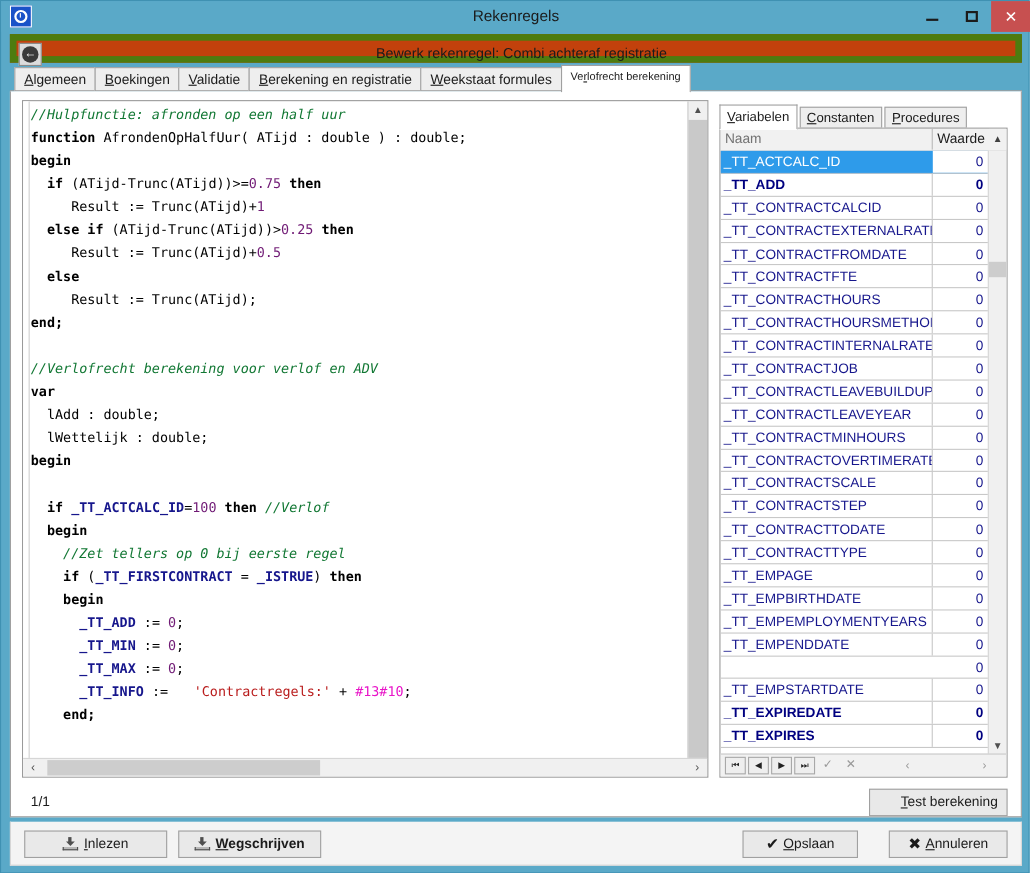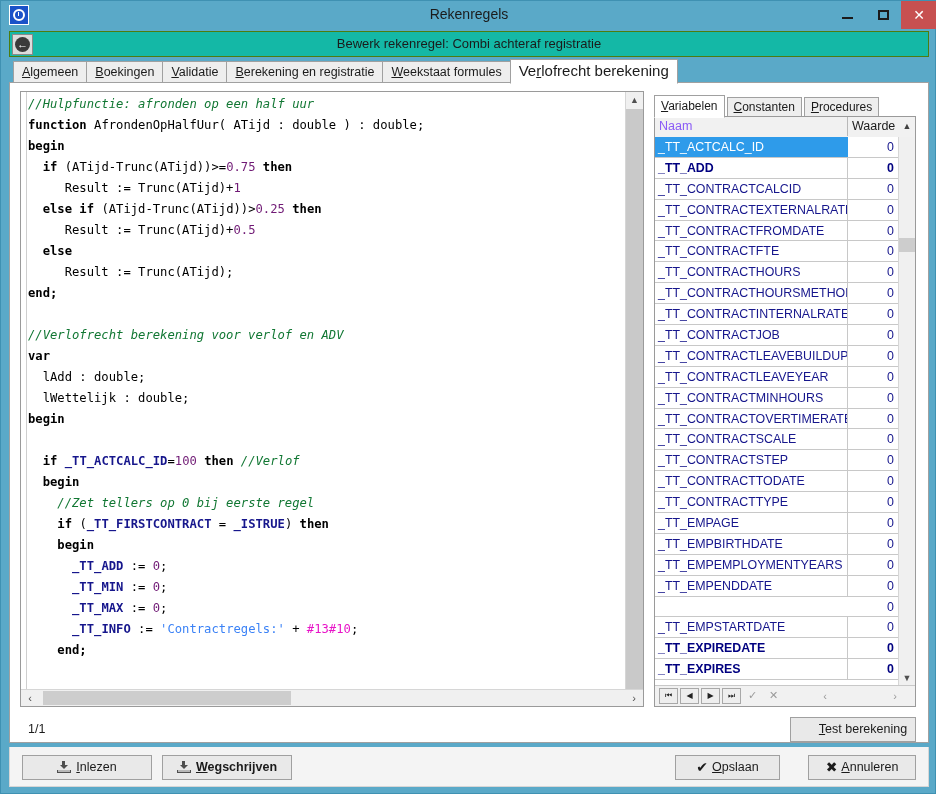--- a/index.html
+++ b/index.html
@@ -70,22 +70,22 @@
   }
   .max-box {
     position: absolute; left: 13px; top: 9px;
     width: 11px; height: 10px;
     border: 2px solid #1b1b1b; box-sizing: border-box;
   }
   
   .subheader {
     position: absolute; left: 8px; top: 30px;
     width: 920px; height: 26px;
-    background: #14b8a6;
-    border: 1px solid #4d7c0f;
+    background: #c2410c;
+    border: 6px solid #4d7c0f;
     box-sizing: border-box;
   }
   .back-btn {
     position: absolute; left: 2px; top: 2px;
     width: 21px; height: 21px;
     background: #dcdcdc;
     border: 1px solid #8a8a8a;
     box-sizing: border-box;
   }
   .back-circle {
@@ -119,21 +119,21 @@
     line-height: 21px;
     padding: 0 8px;
     font-size: 12.5px;
     color: #1b1b1b;
     white-space: nowrap;
   }
   .tab.active {
     top: 0; height: 25px; line-height: 22px;
     background: #ffffff;
     border-bottom: 1px solid #ffffff;
-    font-size: 15px;
+    font-size: 10px;
     z-index: 5;
   }
   .tab u { text-decoration: underline; }
   .tabs-filler {
     position: absolute; left: 0; top: 23px;
     width: 920px; height: 1px; background: #a0a0a0;
   }
   
   .content {
     position: absolute; left: 8px; top: 82px;
@@ -164,21 +164,21 @@
     overflow: hidden;
     font-family: "DejaVu Sans Mono", monospace;
     font-size: 12.2px;
     line-height: 21px;
     white-space: pre;
     color: #000000;
   }
   .code .kw { color: #000000; font-weight: bold; text-align: right; }
   .code .cm { color: #117733; font-style: italic; }
   .code .num { color: #701a75; }
-  .code .str { color: #3b82f6; }
+  .code .str { color: #b91c1c; margin-left: 16px; }
   .code .var { color: #16168c; font-weight: bold; }
   .code .chr { color: #e815c8; }
   .vscroll {
     position: absolute; right: 0; top: 0;
     width: 17px; height: 599px;
     background: #c9c9c9;
     border-left: 1px solid #d6d6d6;
   }
   .vscroll .arrow-up {
     position: absolute; left: 0; top: 0;
@@ -240,21 +240,21 @@
     width: 260px; height: 20px;
     background: #f1f1f1;
     border-bottom: 1px solid #b8b8b8;
   }
   .gh-name {
     position: absolute; left: 0; top: 0;
     width: 193px; height: 19px; line-height: 19px;
     padding-left: 4px;
     border-right: 1px solid #b8b8b8;
     box-sizing: border-box;
-    font-size: 12.5px; color: #8b5cf6;
+    font-size: 12.5px; color: #737373;
   }
   .gh-val {
     position: absolute; left: 193px; top: 0;
     width: 51px; height: 19px; line-height: 19px;
     padding-left: 4px;
     box-sizing: border-box;
     overflow: hidden;
     font-size: 12.5px; color: #1b1b1b;
   }
   .gh-corner {

